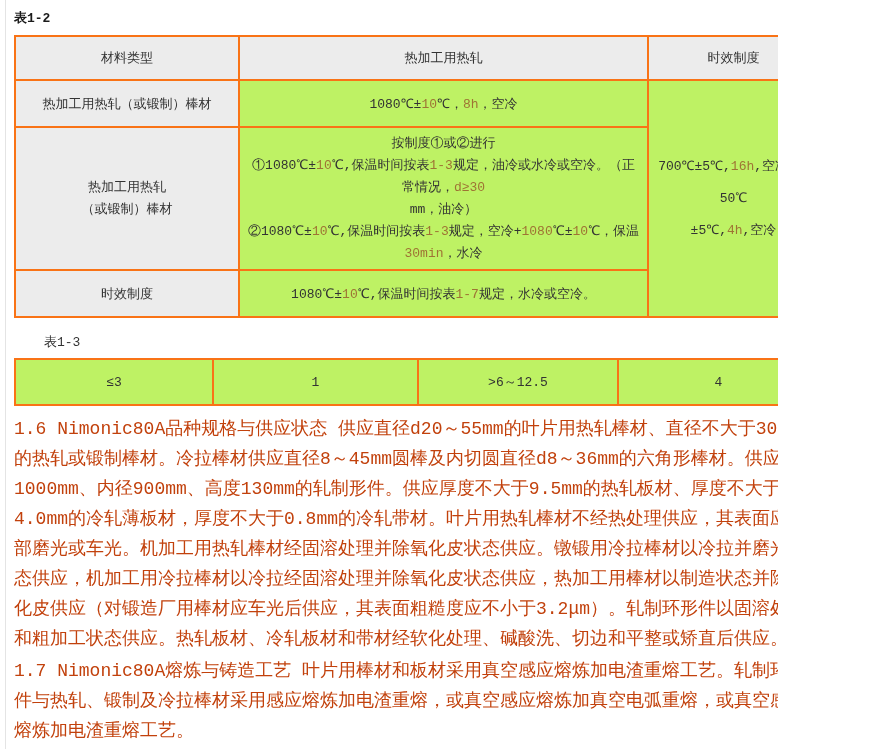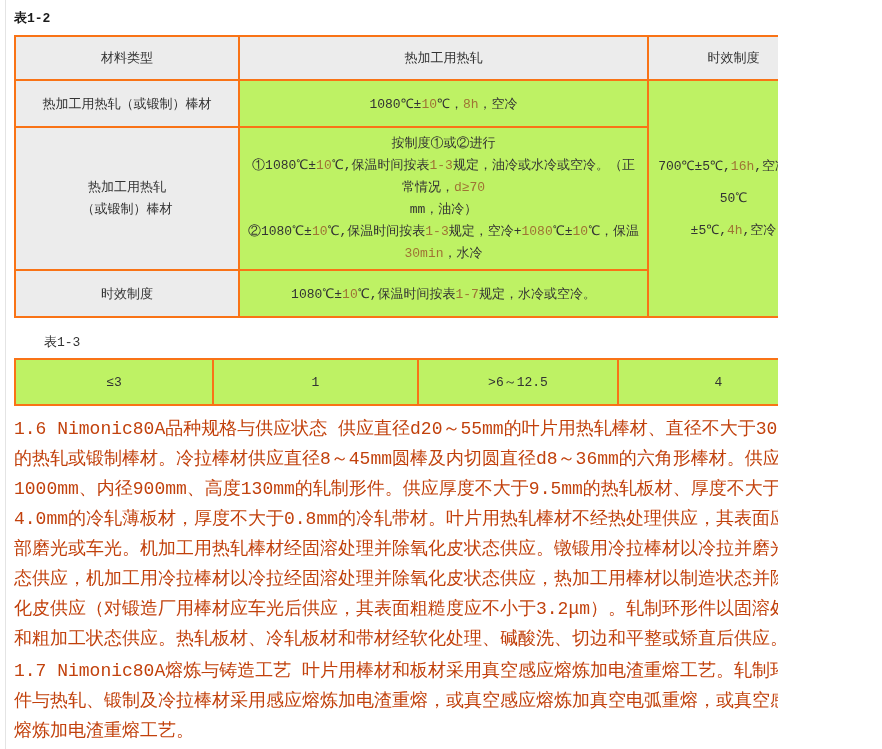--- a/index.html
+++ b/index.html
@@ -63,21 +63,21 @@
           <th>热加工用热轧</th>
           <th>时效制度</th>
         </tr>
         <tr class="h46">
           <td class="gray">热加工用热轧（或锻制）棒材</td>
           <td>1080℃±<em>10</em>℃，<em>8h</em>，空冷</td>
           <td rowspan="3" class="aging">700℃±5℃,<em>16h</em>,空冷或750℃<br>±5℃,<em>4h</em>,空冷</td>
         </tr>
         <tr class="h142">
           <td class="gray multi">热加工用热轧<br>（或锻制）棒材</td>
-          <td class="multi">按制度①或②进行<br>①1080℃±<em>10</em>℃,保温时间按表<em>1-3</em>规定，油冷或水冷或空冷。（正常情况，<em>d≥70</em><br>mm，油冷）<br>②1080℃±<em>10</em>℃,保温时间按表<em>1-3</em>规定，空冷+<em>1080</em>℃±<em>10</em>℃，保温<em>30min</em>，水冷</td>
+          <td class="multi">按制度①或②进行<br>①1080℃±<em>10</em>℃,保温时间按表<em>1-3</em>规定，油冷或水冷或空冷。（正常情况，<em>d≥30</em><br>mm，油冷）<br>②1080℃±<em>10</em>℃,保温时间按表<em>1-3</em>规定，空冷+<em>1080</em>℃±<em>10</em>℃，保温<em>30min</em>，水冷</td>
         </tr>
         <tr class="h46">
           <td class="gray">时效制度</td>
           <td>1080℃±<em>10</em>℃,保温时间按表<em>1-7</em>规定，水冷或空冷。</td>
         </tr>
       </tbody>
     </table>
 
     <div class="tbl-title second">表1-3</div>
 

